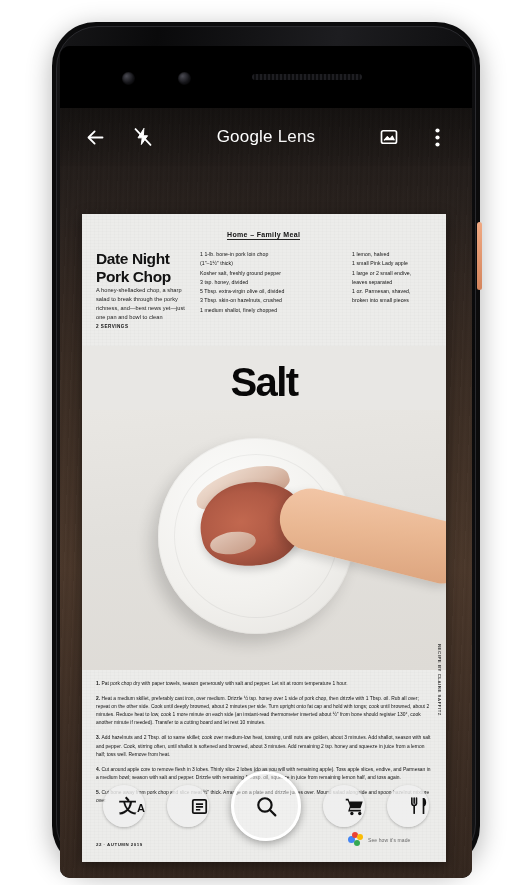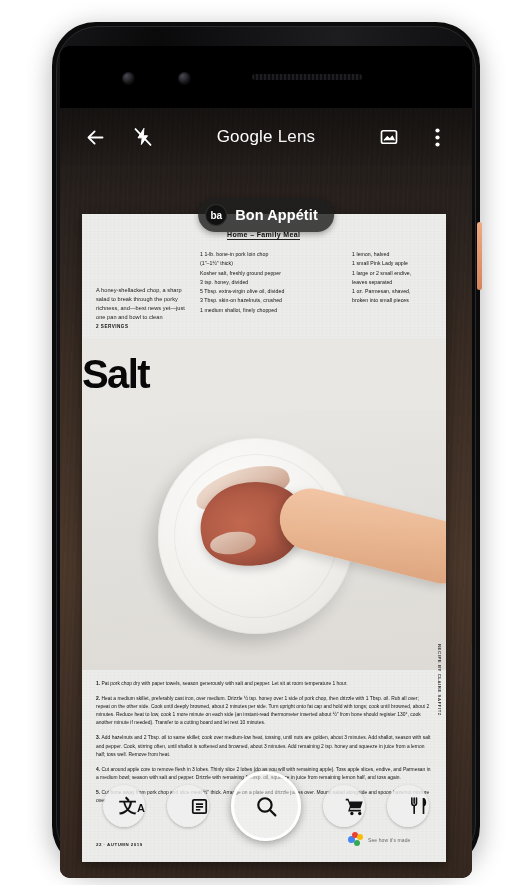--- a/index.html
+++ b/index.html
@@ -123,23 +123,23 @@
     position:absolute; left:14px; top:110px;
     font-size:4.6px; font-weight:700; letter-spacing:.5px;
   }
 
   .ing-col{ position:absolute; font-size:5.2px; line-height:1.78; letter-spacing:.05px; }
   .ing-col.c1{ left:118px; top:36px; width:140px; }
   .ing-col.c2{ left:270px; top:36px; width:88px; }
   .ing-col li{ list-style:none; }
 
   .salt-band{
-    position:absolute; left:0; top:124px; width:364px; height:72px;
+    position:absolute; left:0; top:132px; width:364px; height:72px;
     background:#e8e7e4;
-    display:flex; align-items:center; justify-content:flex-start;
+    display:flex; align-items:center; justify-content:center;
   }
   .salt-title{ font-size:40px; font-weight:800; letter-spacing:-1.6px; color:#080808; }
 
   
   .photo{
     position:absolute; left:0; top:196px; width:364px; height:260px;
     background:linear-gradient(175deg,#e9e7e3 0%,#e2e0dc 45%,#dedbd6 100%);
     overflow:hidden;
   }
   .plate{
@@ -289,30 +289,30 @@
           <span class="ic">
             <svg width="5" height="19" viewBox="0 0 5 19">
               <circle cx="2.5" cy="2.5" r="2.1" fill="#fff"></circle>
               <circle cx="2.5" cy="9.5" r="2.1" fill="#fff"></circle>
               <circle cx="2.5" cy="16.5" r="2.1" fill="#fff"></circle>
             </svg>
           </span>
         </div>
       </div>
 
-      <div class="chip">
-        <span class="chip-logo">ba</span>
-        <span class="chip-label">Bon Appétit</span>
-      </div>
 
       <div class="page">
         <div class="paper-tex"></div>
 
         <div class="kicker">Home – Family Meal</div>
 
+        <div class="headline">
+          <div>Date Night</div>
+          <div>Pork Chop</div>
+        </div>
 
         <div class="dek">A honey-shellacked chop, a sharp salad to break through the porky richness, and—best news yet—just one pan and bowl to clean</div>
         <div class="servings">2 SERVINGS</div>
 
         <ul class="ing-col c1" id="ingcol1">
             <li>1 1-lb. bone-in pork loin chop</li>
             <li>   (1"–1½" thick)</li>
             <li>   Kosher salt, freshly ground pepper</li>
             <li>3 tsp. honey, divided</li>
             <li>5 Tbsp. extra-virgin olive oil, divided</li>

